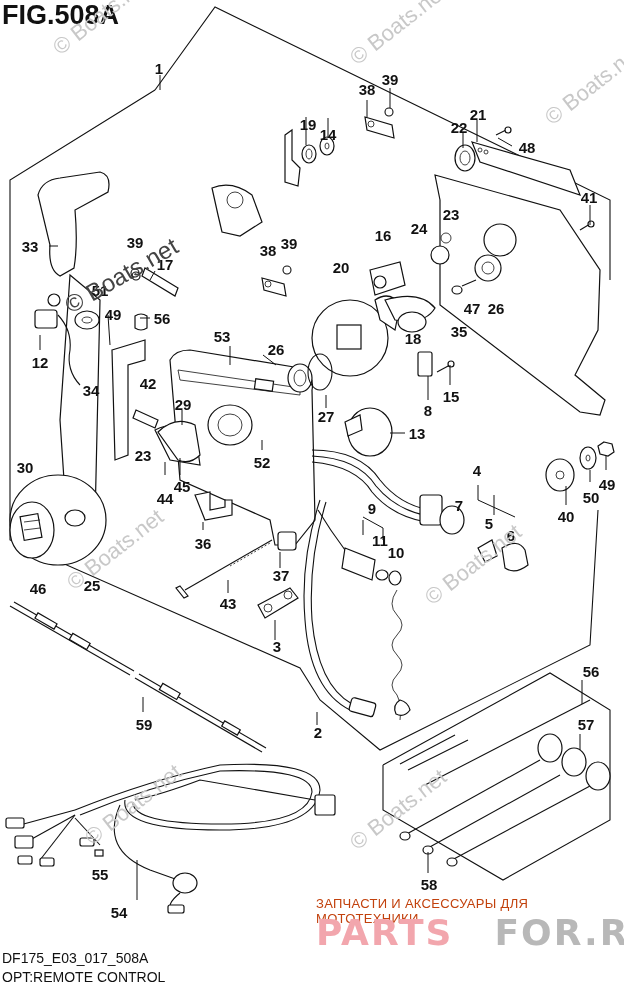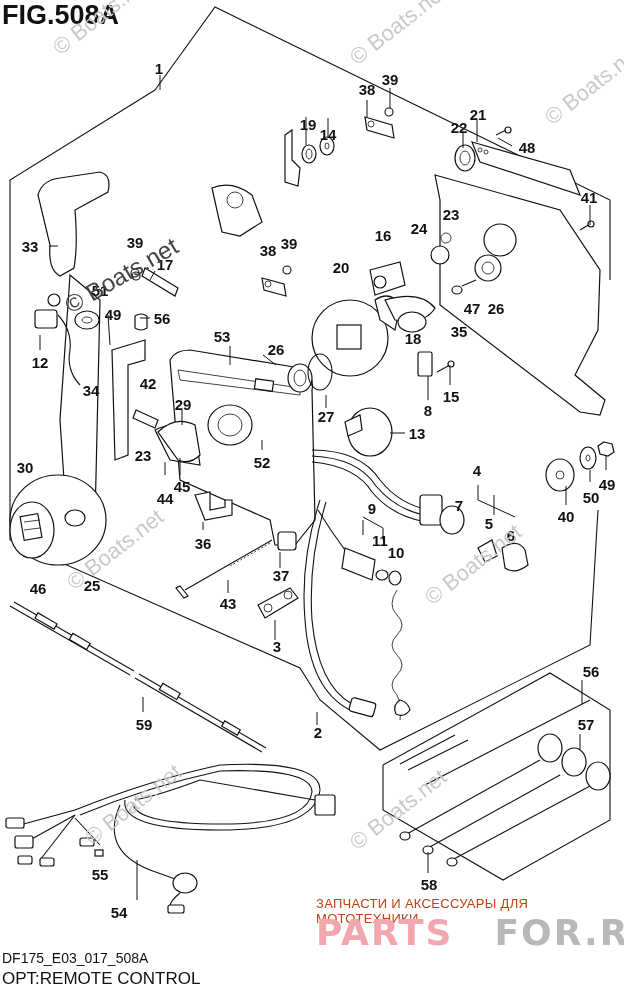--- a/index.html
+++ b/index.html
@@ -9,21 +9,21 @@
                letter-spacing:0px; font-family:"Liberation Sans", sans-serif; }
   #diagram { position:absolute; left:0; top:0; width:624px; height:988px; }
   .callout { position:absolute; font-size:15px; font-weight:bold; line-height:15px;
              transform:translate(-50%,-50%); white-space:nowrap; color:#111;
              font-family:"Liberation Sans", sans-serif; }
   .wm { position:absolute; color:#c8c8c8; font-size:22px; transform:rotate(-38deg);
         transform-origin:left top; white-space:nowrap; }
   #wm-main { position:absolute; left:60px; top:295px; color:#444; font-size:24px;
              transform:rotate(-30deg); transform-origin:left top; white-space:nowrap; }
   #footer-code { position:absolute; left:2px; top:950px; font-size:14px; }
-  #footer-caption { position:absolute; left:2px; top:969px; font-size:17px; }
+  #footer-caption { position:absolute; left:2px; top:969px; font-size:14px; }
   #shop-line { position:absolute; left:316px; top:896px; font-size:13px; color:#c2410c;
                letter-spacing:0.3px; }
   #shop-logo { position:absolute; left:316px; top:912px; font-size:36px; font-weight:bold;
                letter-spacing:2px; font-family:"DejaVu Sans", sans-serif; }
   #shop-logo .red { color:#f2a6ad; }
   #shop-logo .grey { color:#b8b8b8; }
   svg .ln { stroke:#111; stroke-width:1.1; fill:none; }
   svg .part { stroke:#111; stroke-width:1.2; fill:#fff; }
   svg .thin { stroke:#111; stroke-width:0.8; fill:none; }
   svg .lead { stroke:#111; stroke-width:1; fill:none; }

